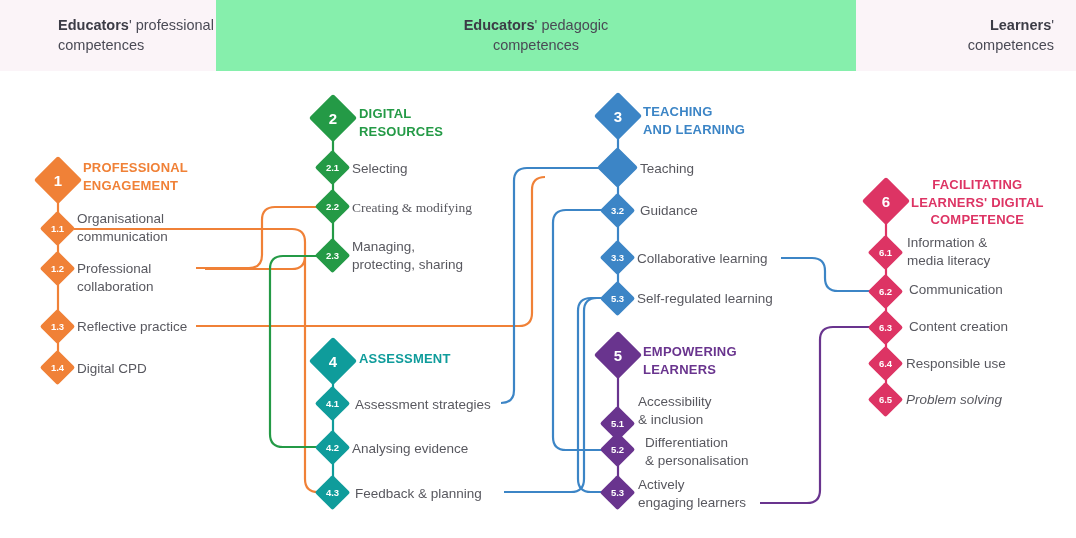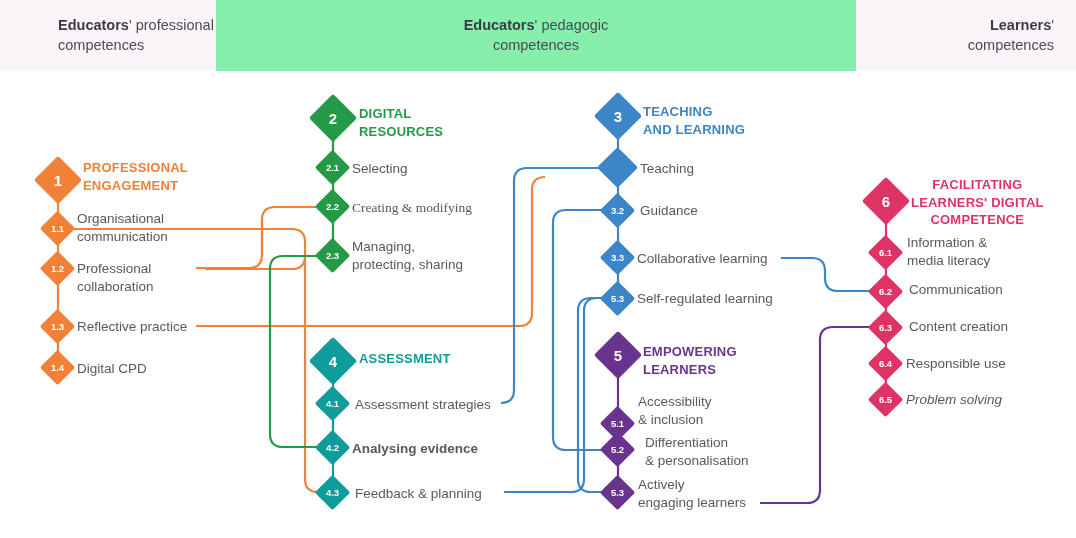--- a/index.html
+++ b/index.html
@@ -226,21 +226,21 @@
   <div class="dmd sub" style="left:320px;top:391px;">
     <i style="background:#0F9C9B"></i>
       <span>4.1</span>
   </div>
   <div class="comp-label" style="left:355px;top:396px;">Assessment strategies</div>
 
   <div class="dmd sub" style="left:320px;top:435px;">
     <i style="background:#0F9C9B"></i>
       <span>4.2</span>
   </div>
-  <div class="comp-label" style="left:352px;top:440px;font-weight:bold;">Analysing evidence</div>
+  <div class="comp-label" style="left:352px;top:440px;">Analysing evidence</div>
 
   <div class="dmd sub" style="left:320px;top:480px;">
     <i style="background:#0F9C9B"></i>
       <span>4.3</span>
   </div>
   <div class="comp-label" style="left:355px;top:485px;">Feedback &amp; planning</div>
 
   <div class="dmd big" style="left:601px;top:338px;">
     <i style="background:#69348E"></i>
       <span>5</span>

